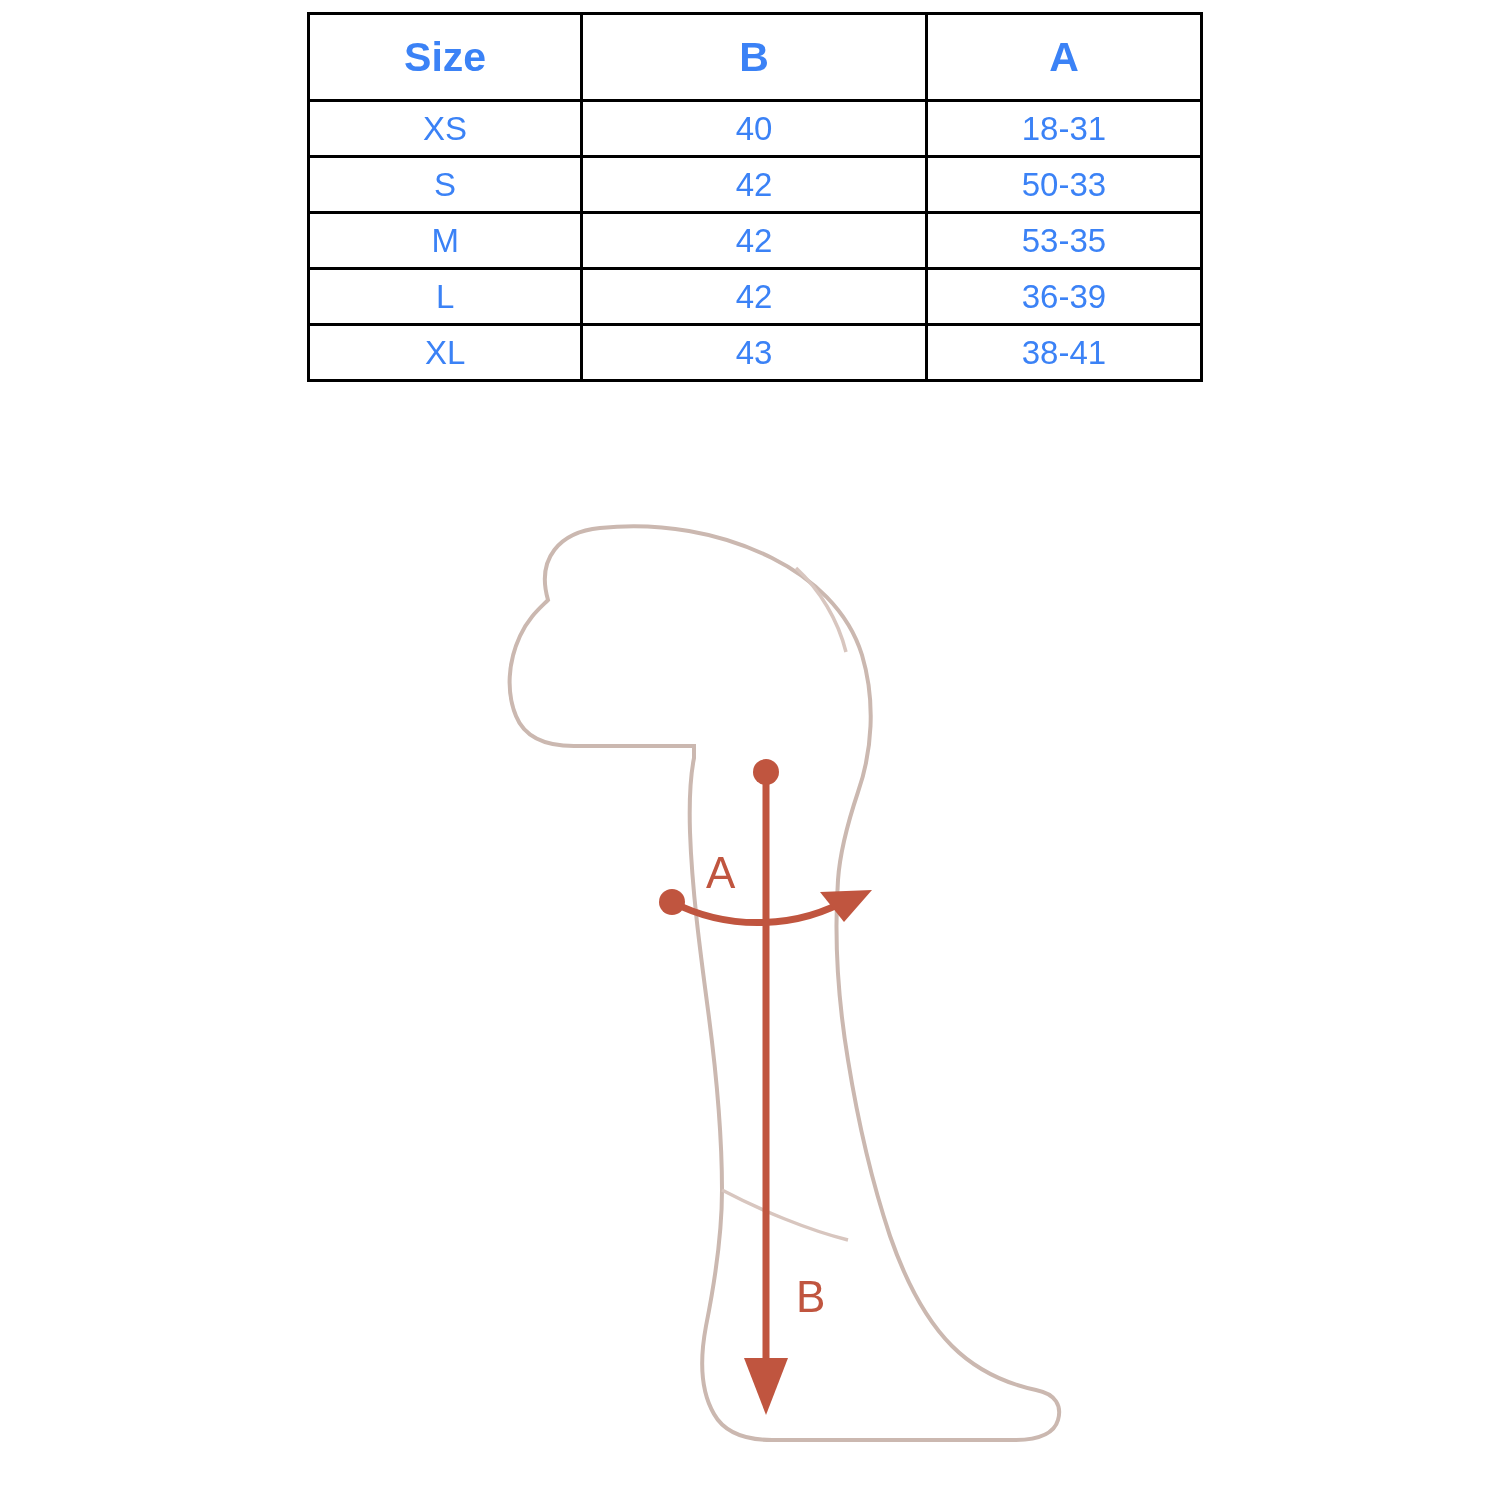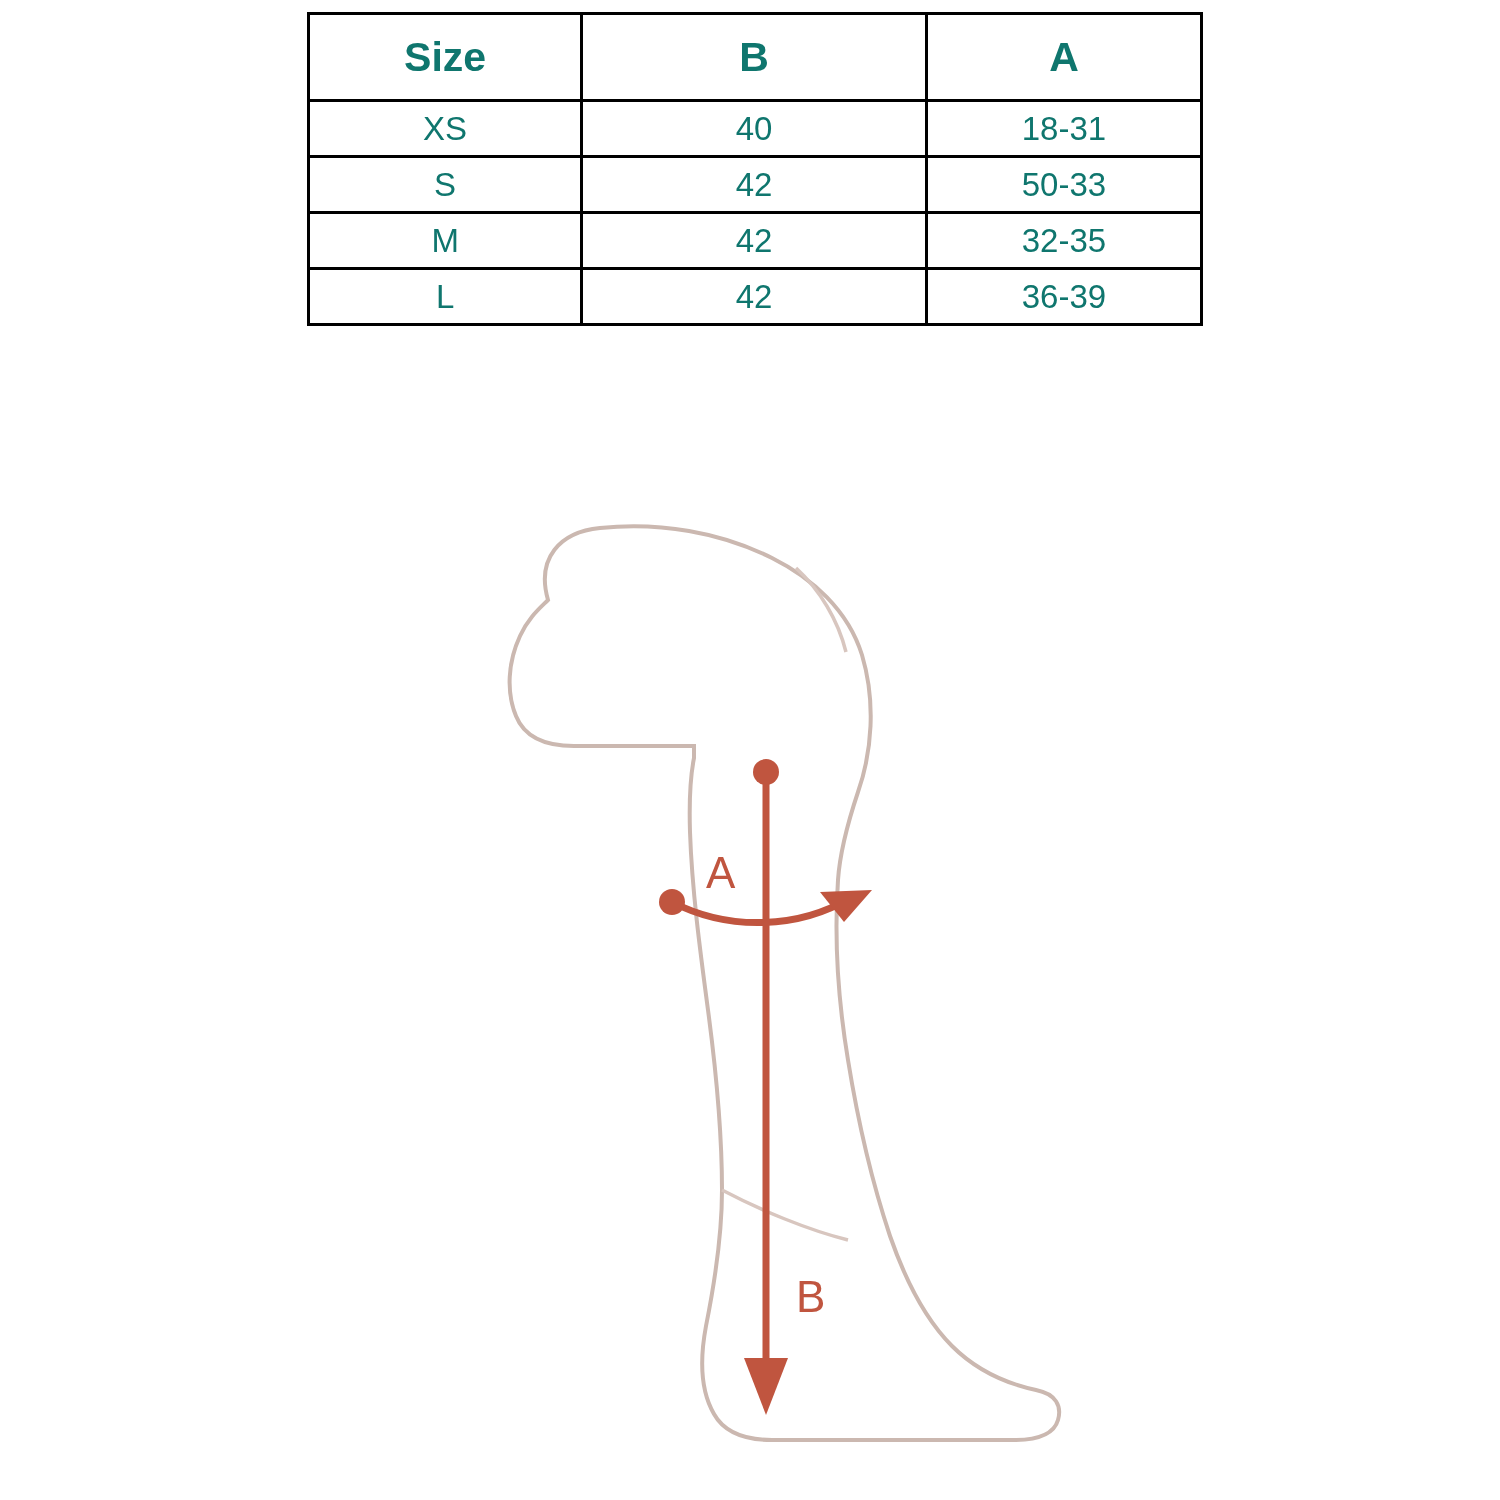--- a/index.html
+++ b/index.html
@@ -27,21 +27,21 @@
     border-collapse: collapse;
     width: 100%;
     table-layout: fixed;
   }
   table.size-table th,
   table.size-table td {
     border: 3px solid #000000;
     text-align: center;
     vertical-align: middle;
     padding: 0;
-    color: #0f766e;
+    color: #3b82f6;
     margin-left: 41px;
   }
   table.size-table th {
     height: 84px;
     font-size: 41px;
     font-weight: bold;
   }
   table.size-table td {
     height: 53px;
     font-size: 33px;
@@ -98,26 +98,31 @@
         <td>18-31</td>
       </tr>
       <tr>
         <td>S</td>
         <td>42</td>
         <td>50-33</td>
       </tr>
       <tr>
         <td>M</td>
         <td>42</td>
-        <td>32-35</td>
+        <td>53-35</td>
       </tr>
       <tr>
         <td>L</td>
         <td>42</td>
         <td>36-39</td>
+      </tr>
+      <tr>
+        <td>XL</td>
+        <td>43</td>
+        <td>38-41</td>
       </tr>
     </tbody>
   </table>
 </div>
 
 <div class="illustration">
   <svg viewBox="0 0 1500 1060" xmlns="http://www.w3.org/2000/svg">
 
     <g>
       <path class="leg-fill" d="

